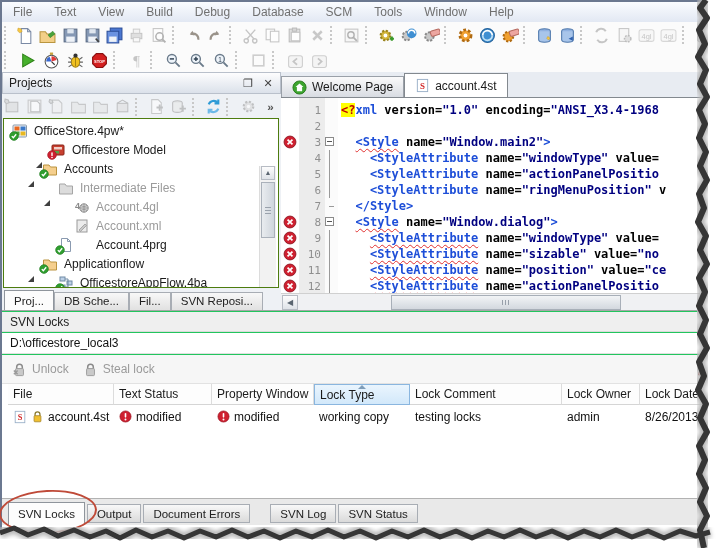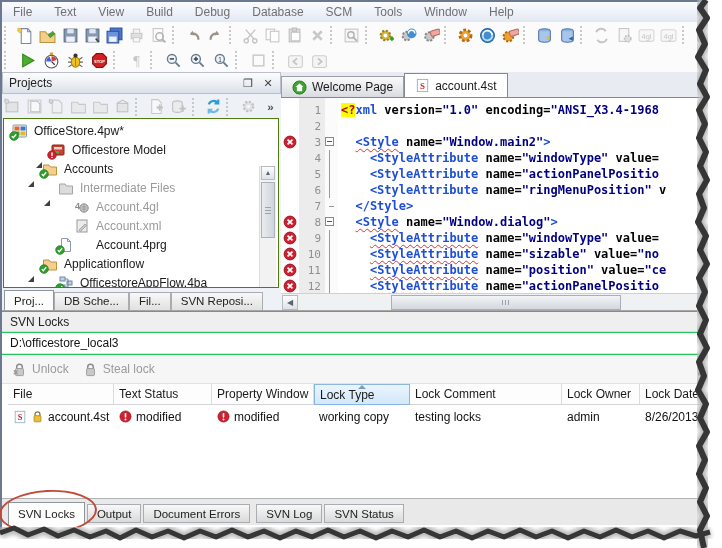--- a/index.html
+++ b/index.html
@@ -865,21 +865,21 @@
         <div class="td-cell" style="left: 408px; width: 152px;">
           <span>testing locks</span>
         </div>
         <div class="td-cell" style="left: 560px; width: 78px;">
           <span>admin</span>
         </div>
         <div class="td-cell" style="left: 638px; width: 84px;">
           <span>8/26/2013 1</span>
         </div>
       </div>
-    <div class="abs" id="btabs"><div class="ptab active" style="margin-right: 2px;">SVN Locks</div><div class="ptab inactive" style="margin-right: 2px;">Output</div><div class="ptab inactive" style="margin-right: 6px;">Document Errors</div><div class="ptab inactive" style="margin-right: 2px;">SVN Log</div><div class="ptab inactive" style="margin-right: 2px;">SVN Status</div></div>
+    <div class="abs" id="btabs"><div class="ptab active" style="margin-right: 2px;">SVN Locks</div><div class="ptab inactive" style="margin-right: 2px;">Output</div><div class="ptab inactive" style="margin-right: 20px;">Document Errors</div><div class="ptab inactive" style="margin-right: 2px;">SVN Log</div><div class="ptab inactive" style="margin-right: 2px;">SVN Status</div></div>
     <div class="abs" id="ellipse"></div>
   </div>
 
   <svg class="abs" id="torn" viewBox="0 0 722 548">
     <defs>
         <filter id="blur1">
           <feGaussianBlur stdDeviation="2.2"></feGaussianBlur>
         </filter>
       </defs>
     <path d="M706,0 L700,8 L707,18 L699,30 L705,44 L698,57 L706,70 L700,84 L707,97 L699,110 L705,124 L699,138 L706,152 L700,166 L707,180 L699,194 L704,208 L698,222 L706,236 L700,250 L707,264 L699,278 L705,292 L699,306 L706,320 L700,334 L707,348 L699,362 L704,376 L698,390 L706,404 L700,418 L707,432 L699,446 L705,460 L699,474 L706,488 L700,502 L707,516 L700,530 L704,548 L722,548 L722,0 Z" fill="#ffffff"></path>

